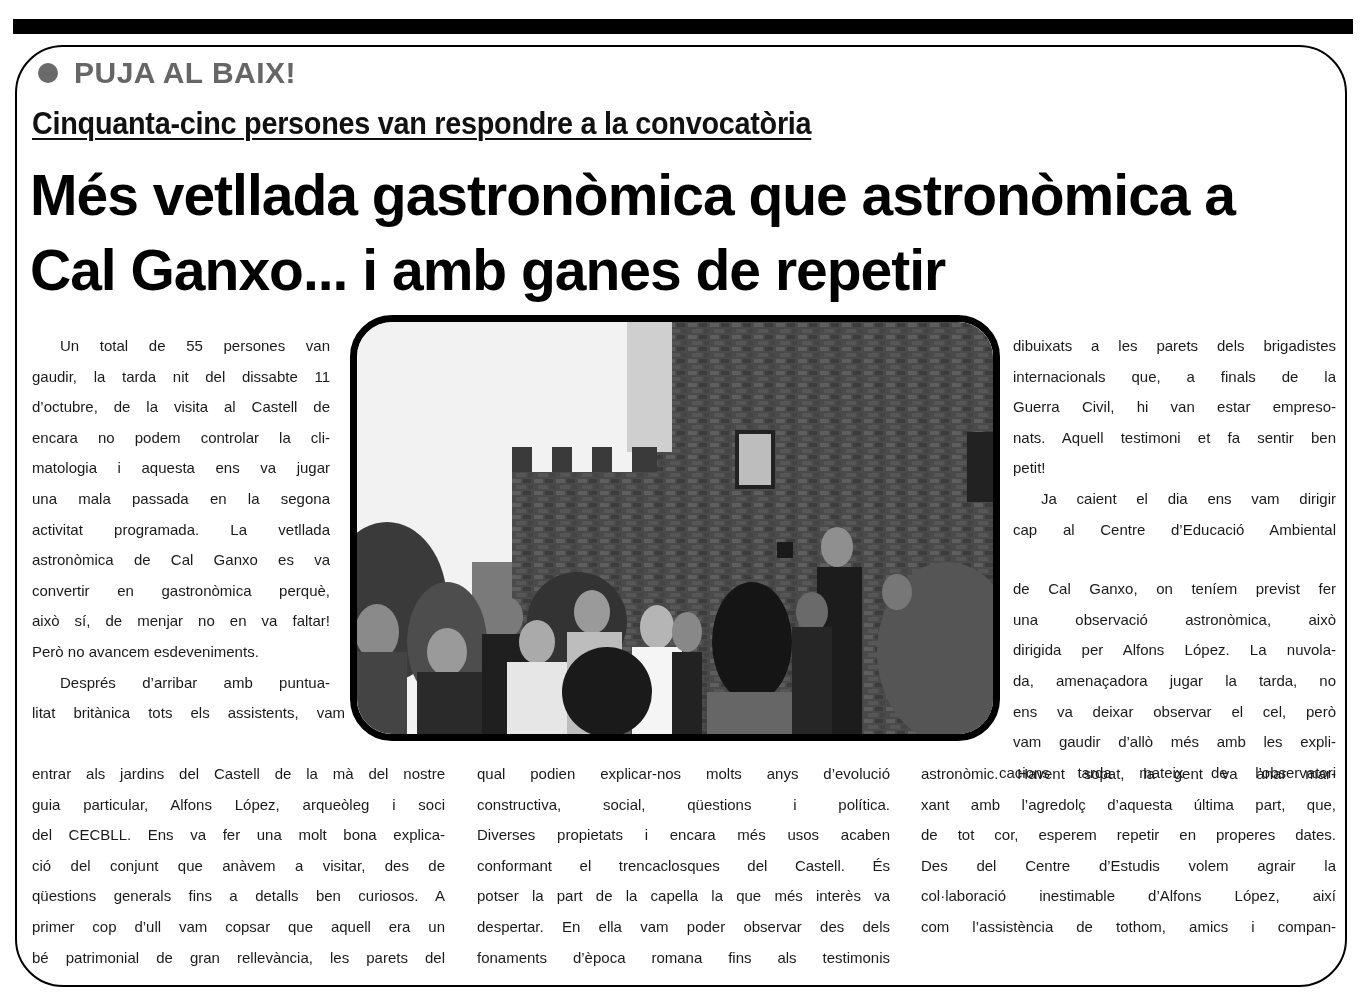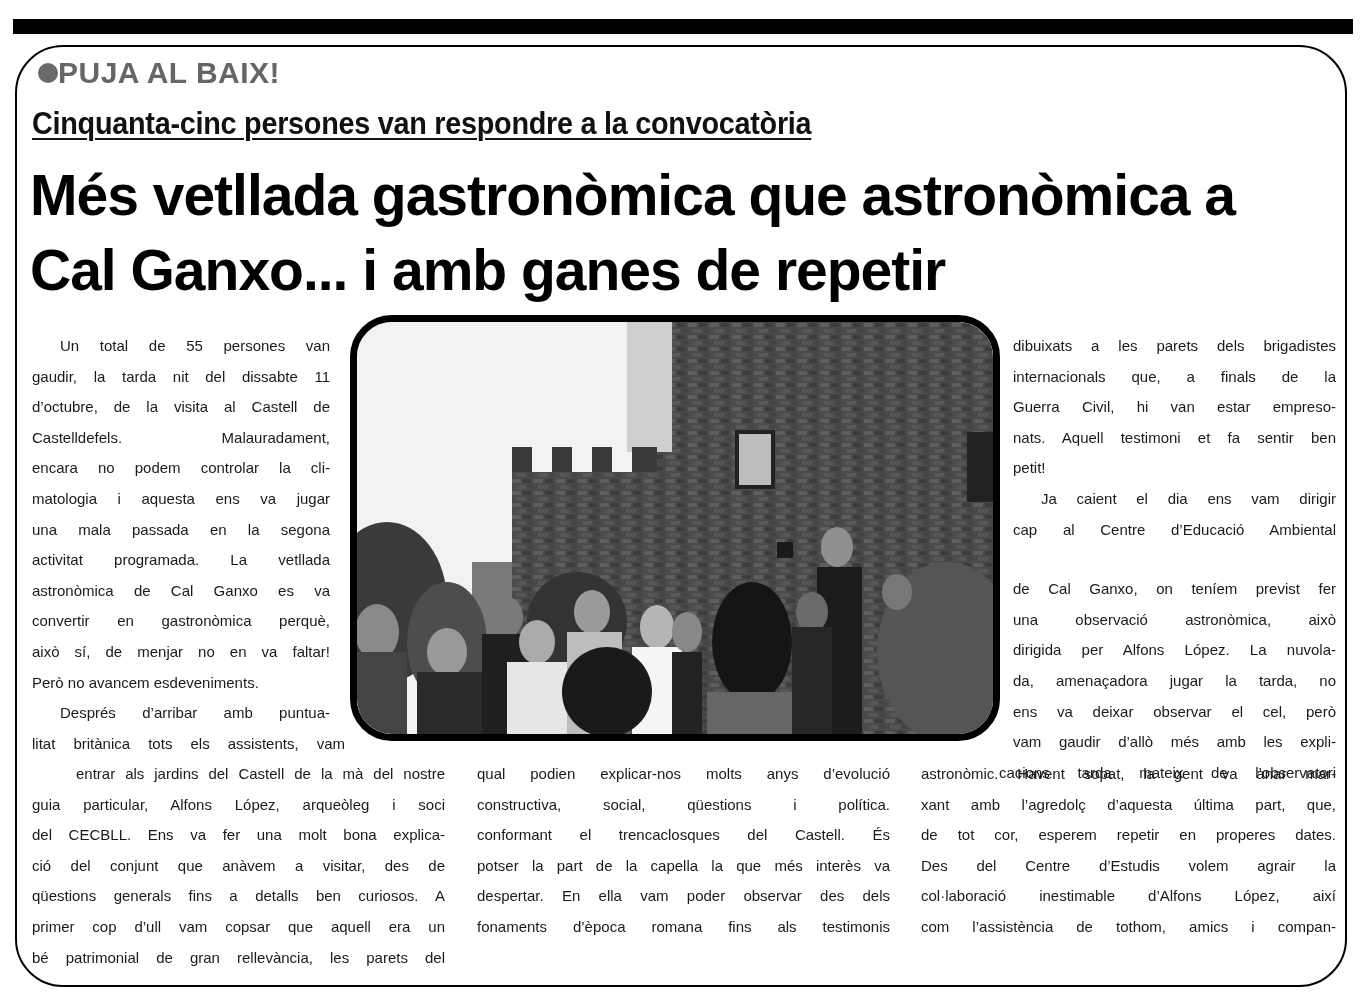--- a/index.html
+++ b/index.html
@@ -32,20 +32,21 @@
       border: 2.5px solid #000;
       border-radius: 48px;
       box-sizing: border-box;
     }
     .kicker {
       position: absolute;
       left: 38px;
       top: 56px;
       display: flex;
       align-items: center;
+      gap: 16px;
       justify-content: space-between;
     }
     .kicker-dot {
       width: 20px;
       height: 20px;
       border-radius: 50%;
       background: #6a6a6a;
     }
     .kicker-text {
       font-family: "Liberation Sans", sans-serif;
@@ -201,21 +202,20 @@
     <ellipse cx="455" cy="290" rx="16" ry="20" fill="#6a6a6a"></ellipse>
     <rect x="435" y="305" width="40" height="107" fill="#262626"></rect>
     <ellipse cx="540" cy="270" rx="15" ry="18" fill="#777"></ellipse>
   </svg>
 </div>
 
 <div class="col col-left-top">
   <p class="indent" style="white-space: normal; text-align-last: justify;">Un total de 55 persones van</p>
   <p style="white-space: normal; text-align-last: justify;">gaudir, la tarda nit del dissabte 11</p>
   <p style="white-space: normal; text-align-last: justify;">d’octubre, de la visita al Castell de</p>
-  <p style="white-space: normal; text-align-last: justify;">Castelldefels. Malauradament,</p>
   <p style="white-space: normal; text-align-last: justify;">encara no podem controlar la cli-</p>
   <p style="white-space: normal; text-align-last: justify;">matologia i aquesta ens va jugar</p>
   <p style="white-space: normal; text-align-last: justify;">una mala passada en la segona</p>
   <p style="white-space: normal; text-align-last: justify;">activitat programada. La vetllada</p>
   <p style="white-space: normal; text-align-last: justify;">astronòmica de Cal Ganxo es va</p>
   <p style="white-space: normal; text-align-last: justify;">convertir en gastronòmica perquè,</p>
   <p style="white-space: normal; text-align-last: justify;">això sí, de menjar no en va faltar!</p>
   <p class="last">Però no avancem esdeveniments.</p>
   <p class="indent" style="white-space: normal; text-align-last: justify;">Després d’arribar amb puntua-</p>
   <p style="margin-right: -15px; white-space: normal; text-align-last: justify;">litat britànica tots els assistents, vam</p>
@@ -232,32 +232,33 @@
   <p style="white-space: normal; text-align-last: justify; margin-top: 29px;">de Cal Ganxo, on teníem previst fer</p>
   <p style="white-space: normal; text-align-last: justify;">una observació astronòmica, això</p>
   <p style="white-space: normal; text-align-last: justify;">dirigida per Alfons López. La nuvola-</p>
   <p style="white-space: normal; text-align-last: justify;">da, amenaçadora jugar la tarda, no</p>
   <p style="white-space: normal; text-align-last: justify;">ens va deixar observar el cel, però</p>
   <p style="white-space: normal; text-align-last: justify;">vam gaudir d’allò més amb les expli-</p>
   <p class="wide" style="white-space: normal; text-align-last: justify;">cacions tarda mateix de l’observatori</p>
 </div>
 
 <div class="col col-bottom-1">
-  <p style="white-space: normal; text-align-last: justify; margin-left: 44px;">entrar als jardins del Castell de la mà del nostre</p>
+  <p style="white-space: normal; text-align-last: justify;">entrar als jardins del Castell de la mà del nostre</p>
   <p style="white-space: normal; text-align-last: justify;">guia particular, Alfons López, arqueòleg i soci</p>
   <p style="white-space: normal; text-align-last: justify;">del CECBLL. Ens va fer una molt bona explica-</p>
   <p style="white-space: normal; text-align-last: justify;">ció del conjunt que anàvem a visitar, des de</p>
   <p style="white-space: normal; text-align-last: justify;">qüestions generals fins a detalls ben curiosos. A</p>
   <p style="white-space: normal; text-align-last: justify;">primer cop d’ull vam copsar que aquell era un</p>
   <p style="white-space: normal; text-align-last: justify;">bé patrimonial de gran rellevància, les parets del</p>
 </div>
 
 <div class="col col-bottom-2">
   <p style="white-space: normal; text-align-last: justify;">qual podien explicar-nos molts anys d’evolució</p>
   <p style="white-space: normal; text-align-last: justify;">constructiva, social, qüestions i política.</p>
+  <p style="white-space: normal; text-align-last: justify;">Diverses propietats i encara més usos acaben</p>
   <p style="white-space: normal; text-align-last: justify;">conformant el trencaclosques del Castell. És</p>
   <p style="white-space: normal; text-align-last: justify;">potser la part de la capella la que més interès va</p>
   <p style="white-space: normal; text-align-last: justify;">despertar. En ella vam poder observar des dels</p>
   <p style="white-space: normal; text-align-last: justify;">fonaments d’època romana fins als testimonis</p>
 </div>
 
 <div class="col col-bottom-3">
   <p style="white-space: normal; text-align-last: justify;">astronòmic. Havent sopat, la gent va anar mar-</p>
   <p style="white-space: normal; text-align-last: justify;">xant amb l’agredolç d’aquesta última part, que,</p>
   <p style="white-space: normal; text-align-last: justify;">de tot cor, esperem repetir en properes dates.</p>

